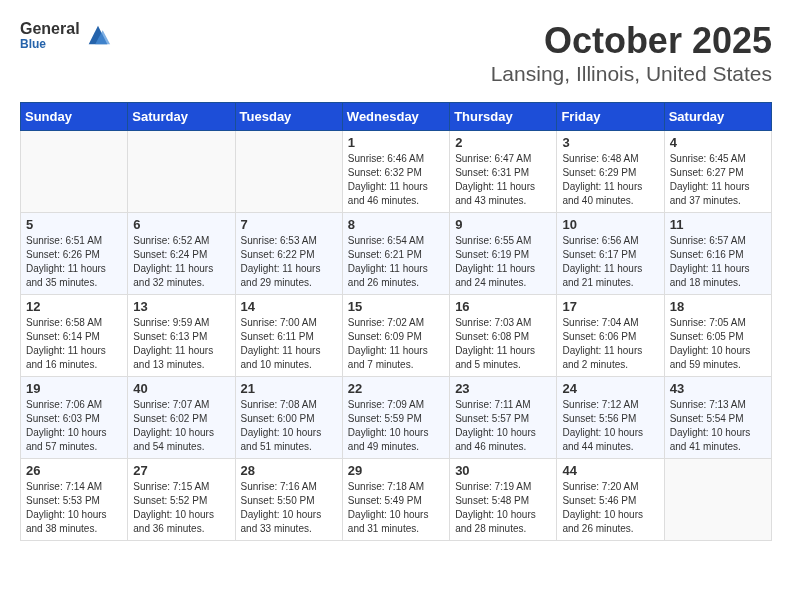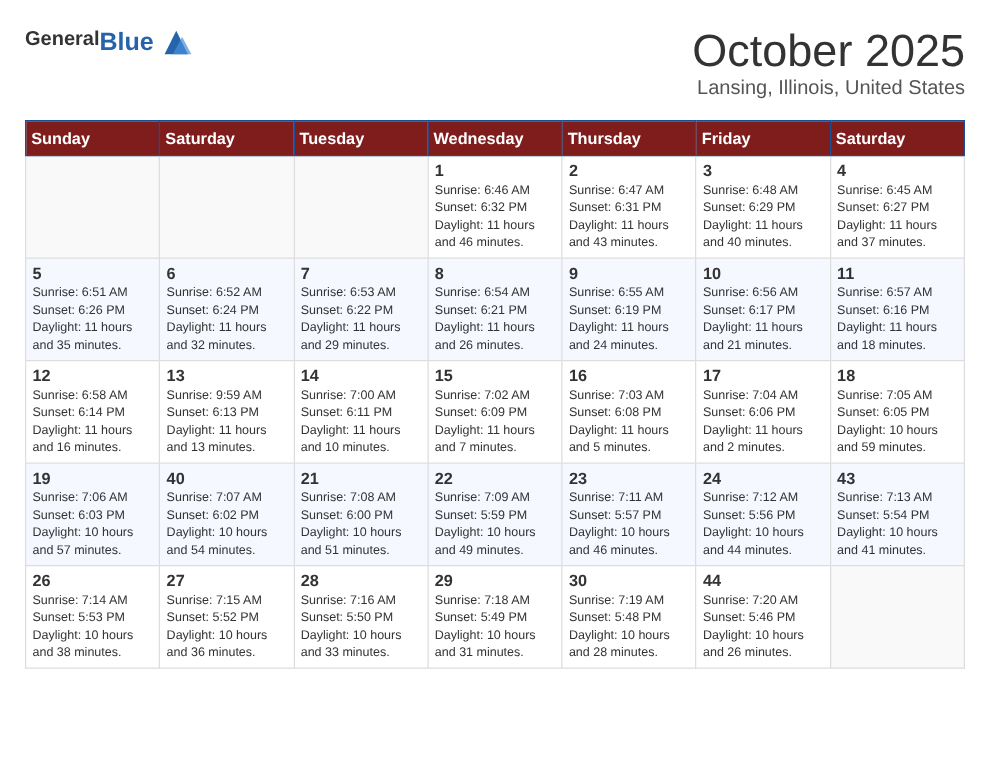--- a/index.html
+++ b/index.html
@@ -15,57 +15,57 @@
       justify-content: space-between;
       align-items: flex-start;
       margin-bottom: 16px;
     }
     .logo {
       display: flex;
       align-items: center;
     }
     .logo-text {
       display: flex;
-      flex-direction: row;
+      flex-direction: column;
       line-height: 1.1;
     }
     .logo-general {
       font-size: 16px;
       font-weight: bold;
       color: #333;
     }
     .logo-blue {
-      font-size: 20px;
+      font-size: 12px;
       font-weight: bold;
       color: #2563ab;
     }
     .logo-icon {
       width: 28px;
       height: 28px;
       margin-left: 4px;
     }
     .title-section {
       text-align: right;
     }
     .month-title {
       font-size: 36px;
-      font-weight: normal;
+      font-weight: bold;
       color: #333;
     }
     .location {
-      font-size: 16px;
+      font-size: 21px;
       color: #555;
     }
     .calendar {
       width: 100%;
       border-collapse: collapse;
       border: 1px solid #ccc;
     }
     .calendar th {
-      background: #7f1d1d;
+      background: #1d4ed8;
       color: #fff;
       font-size: 13px;
       font-weight: bold;
       padding: 6px 4px;
       text-align: left;
       border: 1px solid #1a4f96;
     }
     .calendar td {
       vertical-align: top;
       padding: 4px 5px;

